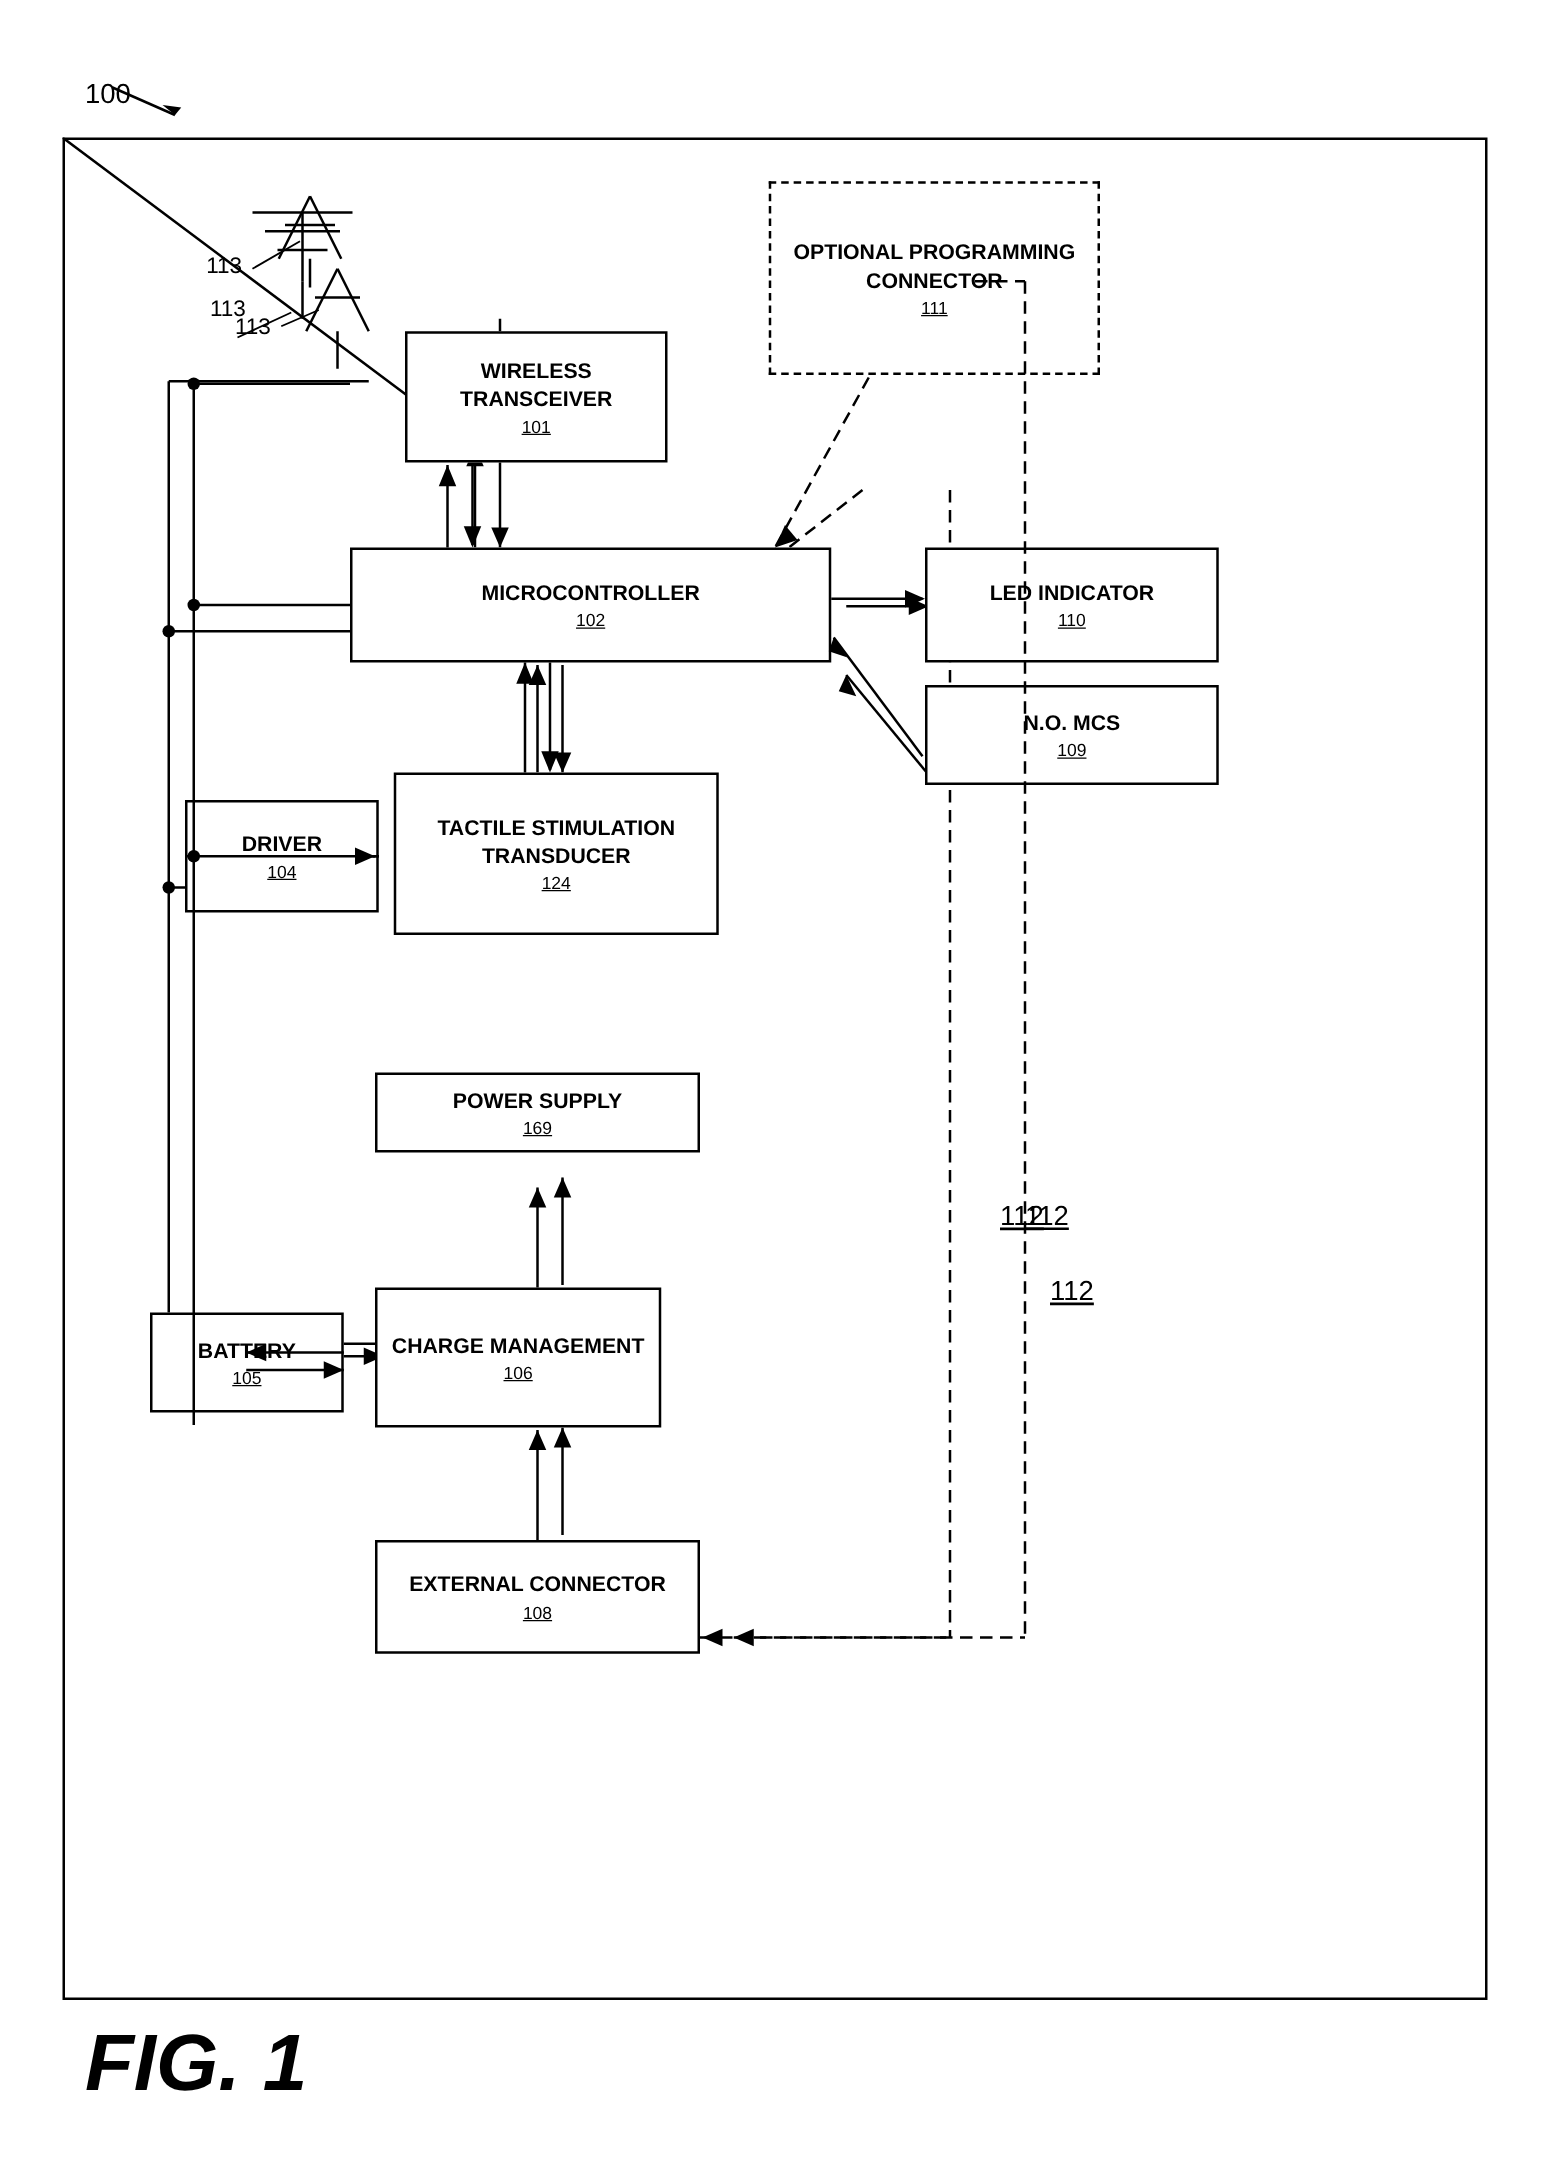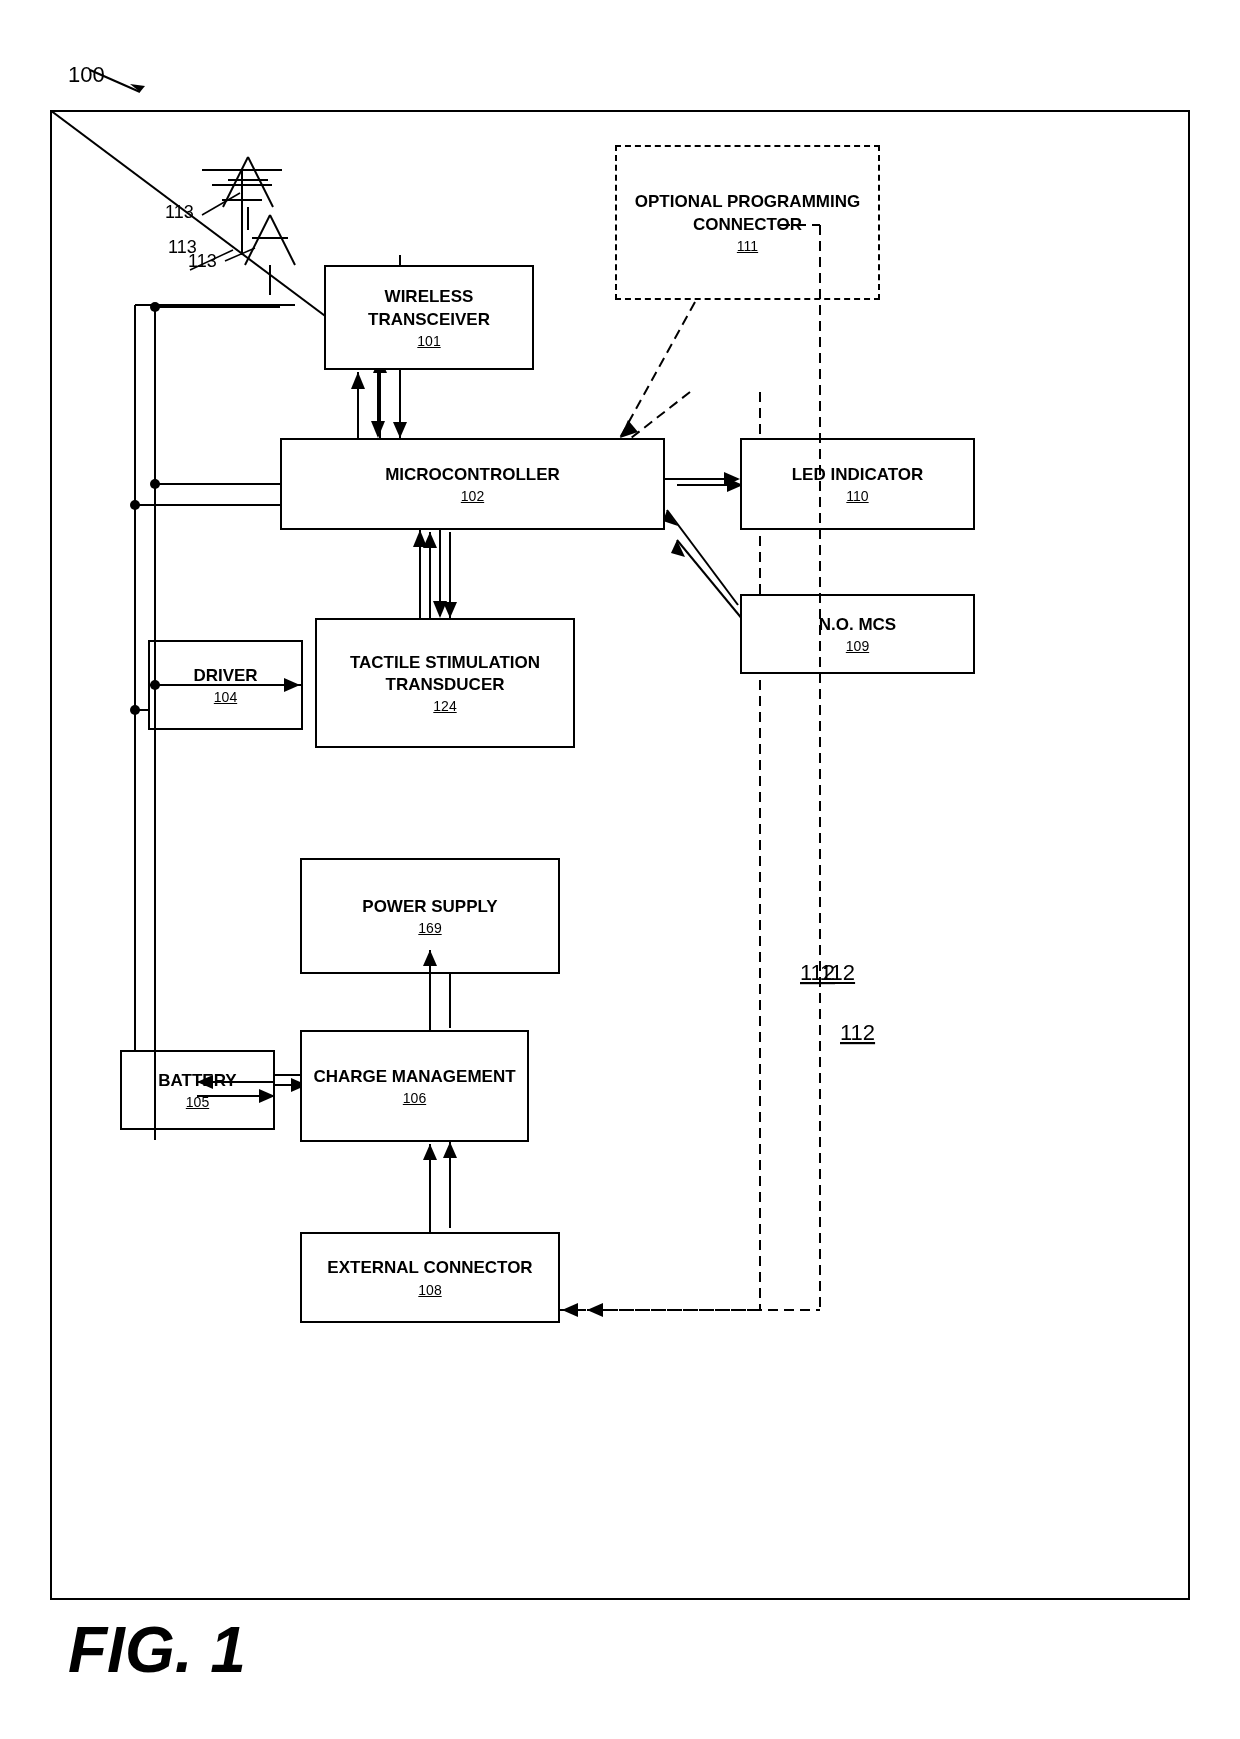--- a/index.html
+++ b/index.html
@@ -194,38 +194,38 @@
 PROGRAMMING
 CONNECTOR</span>
   <span class="block-num">111</span>
 </div>
 
 <div class="block" style="position:absolute;top:438px;left:740px;width:235px;height:92px;">
   <span class="block-label">LED INDICATOR</span>
   <span class="block-num">110</span>
 </div>
 
-<div class="block" style="position:absolute;top:594px;left:740px;width:235px;height:80px;">
+<div class="block" style="position:absolute;top:548px;left:740px;width:235px;height:80px;">
   <span class="block-label">N.O. MCS</span>
   <span class="block-num">109</span>
 </div>
 
 <div class="block" style="position:absolute;top:640px;left:148px;width:155px;height:90px;">
   <span class="block-label">DRIVER</span>
   <span class="block-num">104</span>
 </div>
 
 <div class="block" style="position:absolute;top:618px;left:300px;width:260px;height:130px;margin-left:15px;">
   <span class="block-label">TACTILE
 STIMULATION
 TRANSDUCER</span>
   <span class="block-num">124</span>
 </div>
 
-<div class="block" style="position:absolute;top:858px;left:300px;width:260px;height=90px;height:116px;">
+<div class="block" style="position:absolute;top:858px;left:300px;width:260px;height=90px;height:64px;">
   <span class="block-label">POWER SUPPLY</span>
   <span class="block-num">169</span>
 </div>
 
 <div class="block" style="position:absolute;top:1030px;left:300px;width:229px;height:112px;">
   <span class="block-label">CHARGE
 MANAGEMENT</span>
   <span class="block-num">106</span>
 </div>
 

